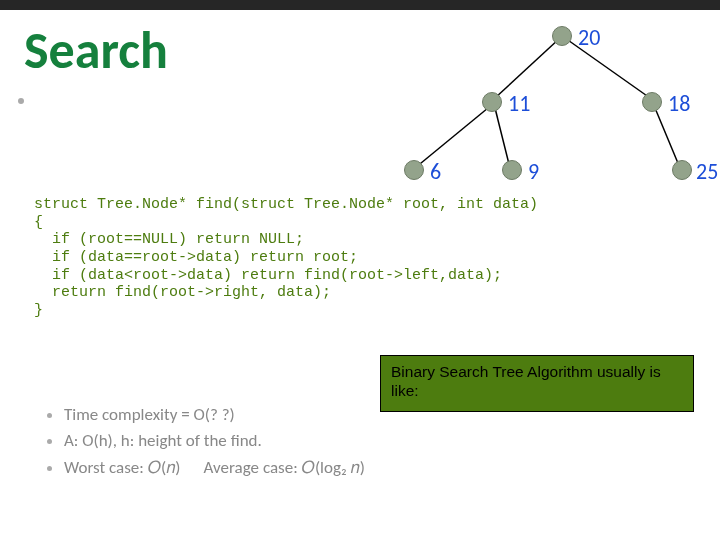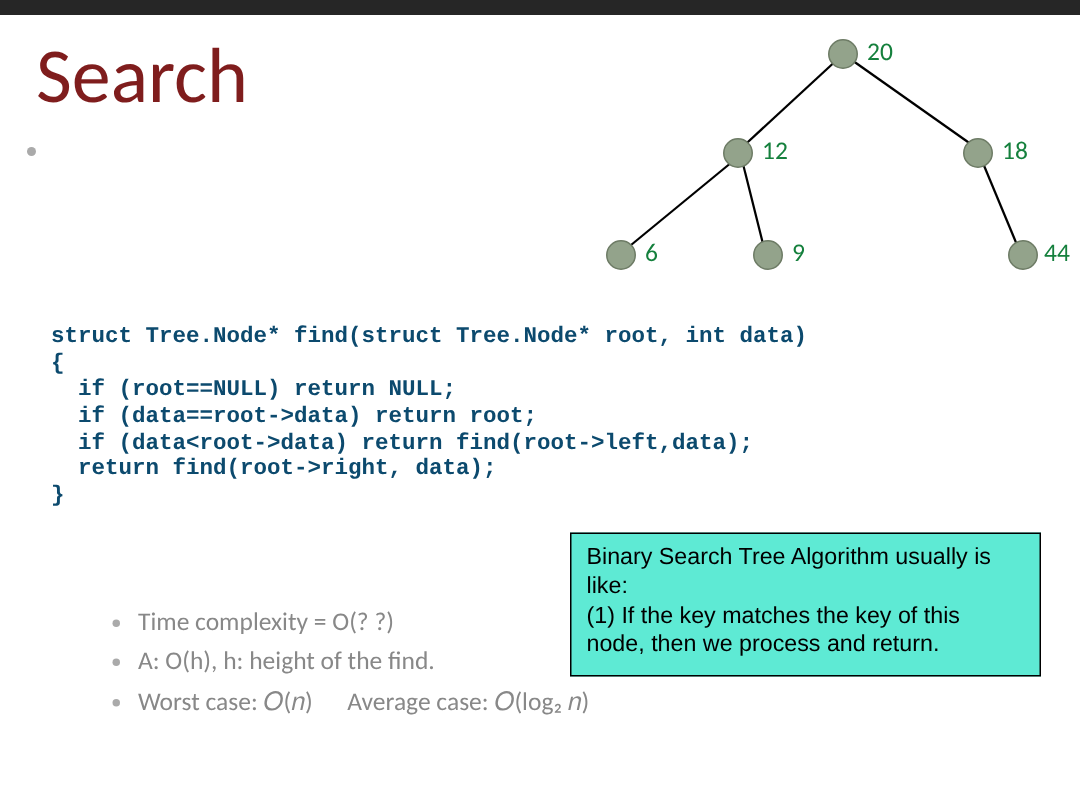--- a/index.html
+++ b/index.html
@@ -12,79 +12,78 @@
     position: relative;
     overflow: hidden;
   }
   .topbar {
     width: 100%;
     height: 10px;
     background: #262626;
   }
   .title {
     font-size: 52px;
-    color: #7f1d1d;
+    color: #15803d;
     margin: 8px 0 0 24px;
-    font-weight: 400;
+    font-weight: 700;
     font-family: Calibri, "Segoe UI", Arial, sans-serif;
   }
   .bullets {
     position: absolute;
     left: 24px;
     top: 385px;
     font-size: 17px;
     color: #777;
     line-height: 1.55;
   }
-  .bullets li { list-style: disc; margin-left: 28px; color: #aaa; }
+  .bullets li { list-style: disc; margin-left: 0; color: #aaa; }
   .bullets li span { color: #888; }
   .codeblock {
     position: absolute;
     left: 34px;
-    top: 216px;
+    top: 196px;
     font-family: "Courier New", monospace;
     font-size: 15px;
-    color: #0c4a6e;
+    color: #4d7c0f;
     line-height: 1.18;
     white-space: pre;
-    font-weight: bold;
   }
   .callout {
     position: absolute;
     left: 380px;
     top: 355px;
     width: 314px;
     border: 1.5px solid #000;
     padding: 6px 10px 10px 10px;
     font-size: 15.5px;
     line-height: 1.25;
     font-family: "Segoe UI", Arial, sans-serif;
     color: #000;
-    background: #5eead4;
+    background: #4d7c0f;
   }
   
   .tree {
     position: absolute;
     left: 380px;
     top: 16px;
     width: 330px;
     height: 190px;
   }
   .node {
     position: absolute;
     width: 20px;
     height: 20px;
     background: #93a38b;
     border: 1px solid #6d7b65;
     border-radius: 50%;
   }
   .nlabel {
     position: absolute;
-    font-size: 17px;
-    color: #15803d;
+    font-size: 22px;
+    color: #1d4ed8;
   }
   .edge {
     stroke: #000;
     stroke-width: 1.5;
   }
   .dot {
     position: absolute;
     left: 18px;
     top: 98px;
     width: 6px;
@@ -107,33 +106,33 @@
     <line class="edge" x1="180" y1="22" x2="115" y2="82"></line>
     <line class="edge" x1="185" y1="22" x2="270" y2="82"></line>
     <line class="edge" x1="108" y1="92" x2="35" y2="152"></line>
     <line class="edge" x1="115" y1="92" x2="130" y2="152"></line>
     <line class="edge" x1="275" y1="92" x2="300" y2="152"></line>
   </svg>
   <div class="node" style="left:172px;top:10px"></div>
   <div class="nlabel" style="left:198px;top:8px">20</div>
 
   <div class="node" style="left:102px;top:76px"></div>
-  <div class="nlabel" style="left:128px;top:74px">12</div>
+  <div class="nlabel" style="left:128px;top:74px">11</div>
 
   <div class="node" style="left:262px;top:76px"></div>
   <div class="nlabel" style="left:288px;top:74px">18</div>
 
   <div class="node" style="left:24px;top:144px"></div>
   <div class="nlabel" style="left:50px;top:142px">6</div>
 
   <div class="node" style="left:122px;top:144px"></div>
   <div class="nlabel" style="left:148px;top:142px">9</div>
 
   <div class="node" style="left:292px;top:144px"></div>
-  <div class="nlabel" style="left:316px;top:142px">44</div>
+  <div class="nlabel" style="left:316px;top:142px">25</div>
 </div>
 
 <div class="codeblock"><span>struct Tree.Node* find(struct Tree.Node* root, int data)</span>
 <span>{</span>
 <span>  if (root==NULL) return NULL;</span>
 <span>  if (data==root-&gt;data) return root;</span>
 <span>  if (data&lt;root-&gt;data) return find(root-&gt;left,data);</span>
 <span>  return find(root-&gt;right, data);</span>
 <span>}</span></div>
 
@@ -142,14 +141,13 @@
   <li><span>A: O(h), h: height of the find.</span></li>
   <li>
     <span>Worst case: 𝑂(𝑛)</span>
     &nbsp;&nbsp;&nbsp;&nbsp;
     <span>Average case: 𝑂(log₂ 𝑛)</span>
   </li>
 </ul>
 
 <div class="callout">
   <div>Binary Search Tree Algorithm usually is like:</div>
-  <div>(1) If the key matches the key of this node, then we process and return.</div>
 </div>
 
 </body></html>

